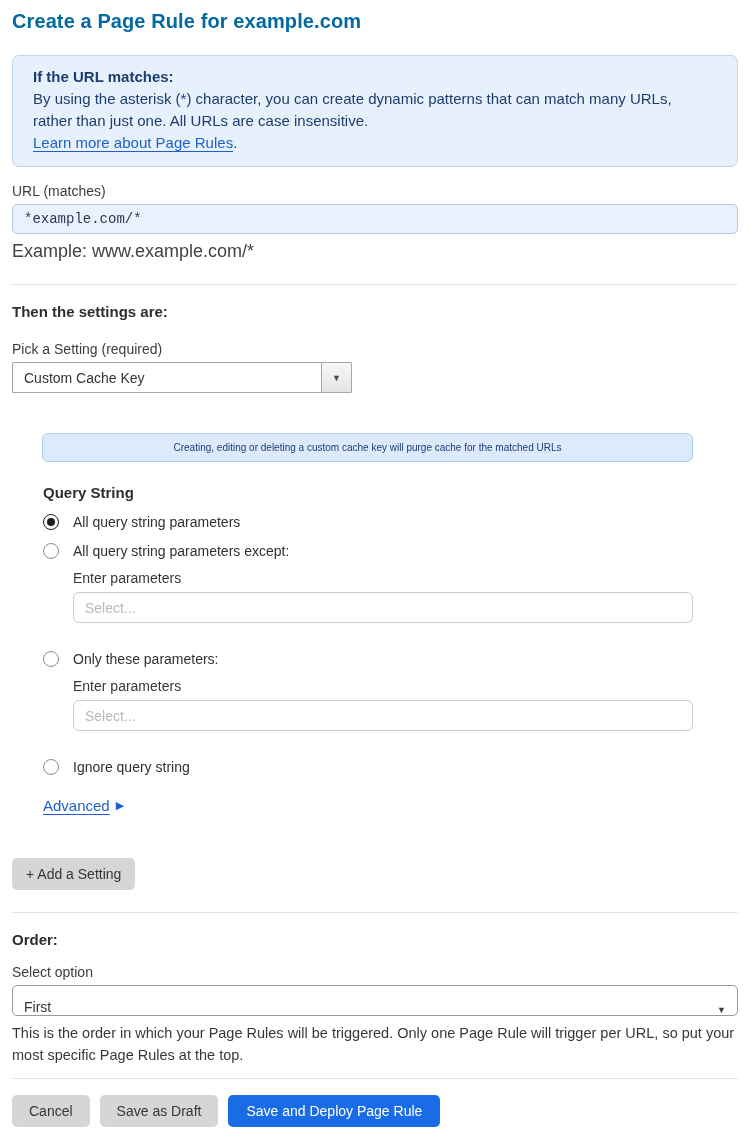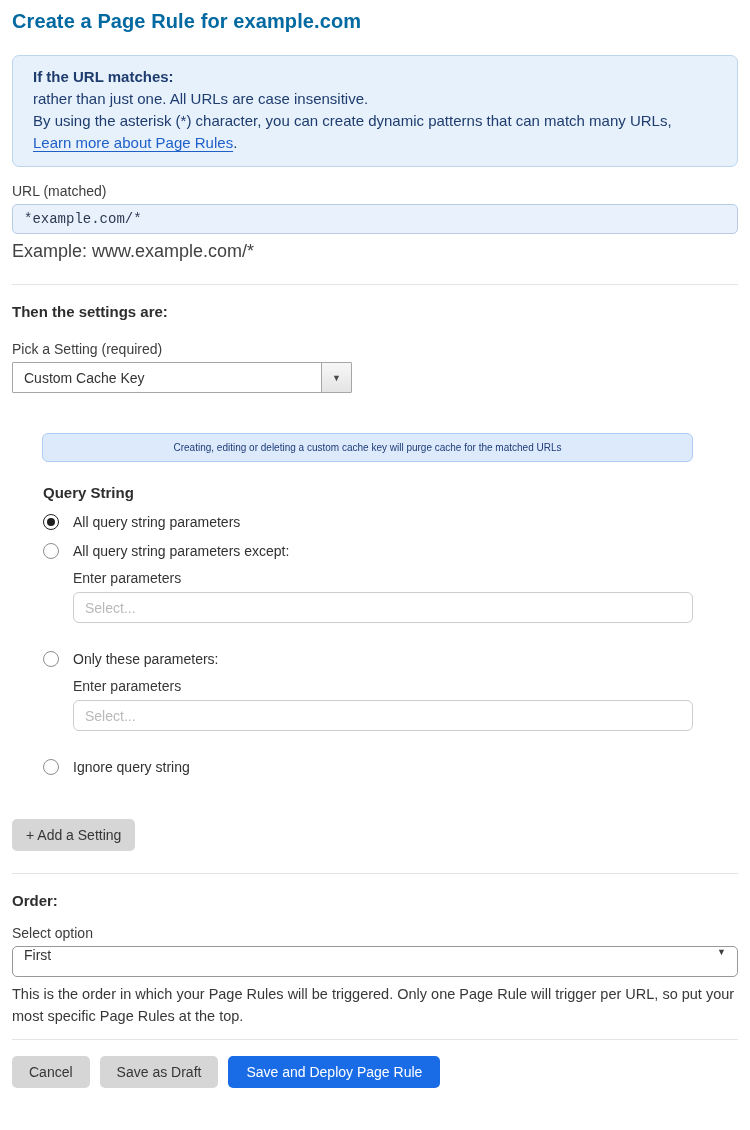--- a/index.html
+++ b/index.html
@@ -132,21 +132,21 @@
     background: #d6d6d6; border: none; border-radius: 5px;
     padding: 8px 14px; font-size: 14px; color: #363636;
     font-family: "Liberation Sans", sans-serif; cursor: pointer;
   }
   .add-setting { margin-top: 44px; display: inline-block; }
 
   
   .select {
     margin-top: 5px; width: 100%; height: 31px;
     border: 1px solid #989898; border-radius: 5px; background: #fff;
-    display: flex; align-items: flex-start; justify-content: space-between;
+    display: flex; align-items: flex-end; justify-content: space-between;
     padding: 0 11px; cursor: pointer;
   }
   .select .value { font-size: 14px; color: #333; }
   .select-arrow { font-size: 9px; color: #3c3c3c; }
   .help-text { margin-top: 6px; font-size: 14.5px; line-height: 22px; color: #383838; }
   hr.divider.footer-div { margin-top: 12px; }
 
   .btn-row { margin-top: 16px; display: flex; align-items: center; gap: 10px; }
   .btn-row .gray-btn { padding: 8px 17px; }
   .blue-btn {
@@ -158,29 +158,29 @@
 </head>
 <body>
 
 <div class="page">
 
   <h1 class="page-title">Create a Page Rule for example.com</h1>
 
   <div class="info-box">
     <div class="info-heading">If the URL matches:</div>
     <div class="info-body">
+      <span>By using the asterisk (*) character, you can create dynamic patterns that can match many URLs,</span>
       <span>rather than just one. All URLs are case insensitive.</span>
-      <span>By using the asterisk (*) character, you can create dynamic patterns that can match many URLs,</span>
     </div>
     <div class="info-link-line">
       <a href="#">Learn more about Page Rules</a><span class="suffix">.</span>
     </div>
   </div>
 
-  <label class="field-label">URL (matched)</label>
+  <label class="field-label">URL (matches)</label>
   <input class="url-input" type="text" value="*example.com/*" style="">
   <div class="example-text">Example: www.example.com/*</div>
 
   <hr class="divider">
 
   <div class="section-heading">Then the settings are:</div>
 
   <label class="field-label pick">Pick a Setting (required)</label>
   <div class="combo">
     <span class="combo-value">Custom Cache Key</span>
@@ -213,20 +213,24 @@
     <div class="sub-block">
       <div class="sub-label">Enter parameters</div>
       <input class="select-input" type="text" placeholder="Select..." style="">
     </div>
 
     <div class="radio-row gap-lg">
       <span class="radio"></span>
       <span class="radio-label">Ignore query string</span>
     </div>
 
+    <div class="advanced-line">
+      <a href="#">Advanced</a>
+      <span class="adv-arrow">▶</span>
+    </div>
   </div>
 
   <button class="gray-btn add-setting">+ Add a Setting</button>
 
   <hr class="divider">
 
   <div class="section-heading">Order:</div>
 
   <label class="field-label">Select option</label>
   <div class="select">

